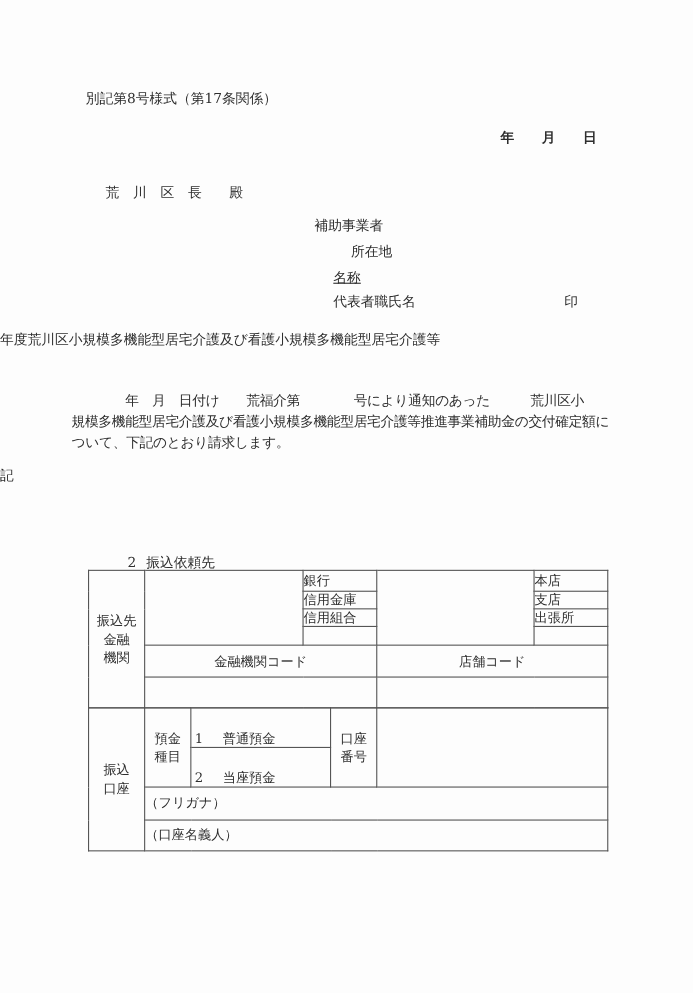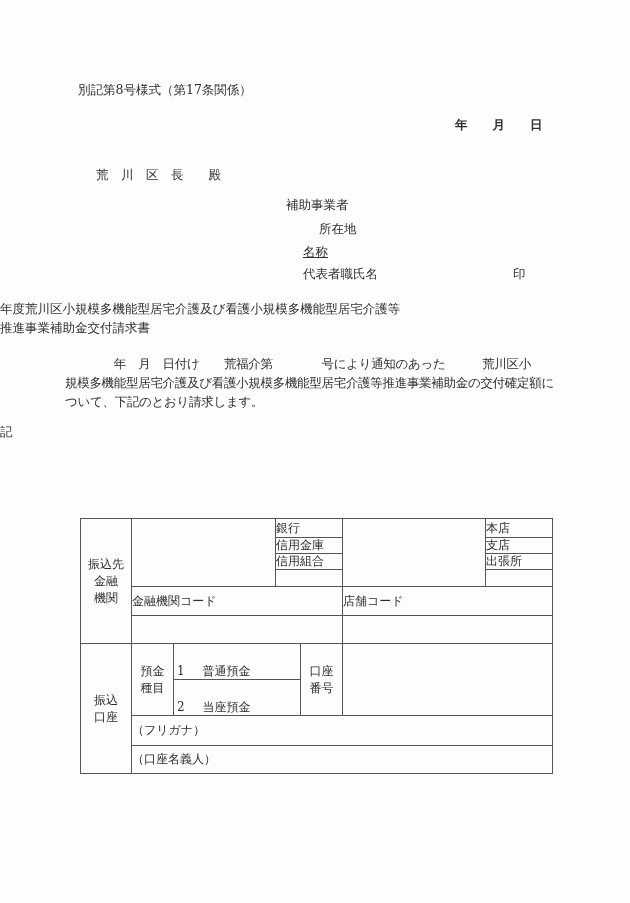--- a/index.html
+++ b/index.html
@@ -19,21 +19,21 @@
     vertical-align:baseline;
   }
   .item-label{margin-left:9px;}
   .form-table{position:absolute;left:80px;top:518px;width:472px;}
   table.tbl{border-collapse:collapse;table-layout:fixed;width:472px;}
   table.tbl.lower{margin-top:-1px;}
   table.tbl td{
     border:1px solid #555;padding:0;font-size:12px;color:#2e2e2e;
     vertical-align:middle;overflow:hidden;
   }
-  td.c{}
+  td.c{text-align:center;}
   td.pl{padding-left:5px;}
   .vlabel div{text-align:center;line-height:17px;}
   .dep-num{display:inline-block;margin-left:3px;}
   .dep-label{display:inline-block;margin-left:14px;margin-top:20px;}
 </style>
 </head>
 <body>
 
 <div class="page">
 
@@ -43,29 +43,31 @@
 
   <div class="abs" style="left:96px;top:167px;">荒　川　区　長　　殿</div>
 
   <div class="abs" style="left:286px;top:197px;">補助事業者</div>
   <div class="abs" style="left:303px;top:221px;margin-left:16px;">所在地</div>
   <div class="abs" style="left:303px;top:244px;text-decoration:underline;">名称</div>
   <div class="abs" style="left:303px;top:266px;">代表者職氏名</div>
   <div class="abs" style="left:513px;top:266px;">印</div>
 
   <div class="center-line" style="top:301px;">年度荒川区小規模多機能型居宅介護及び看護小規模多機能型居宅介護等</div>
-  <div class="center-line" style="top:320px;">推進事業補助金交付請求書</div>
 
   <div class="abs body-line" style="left:65px;top:356px;">　　　　年　月　日付け　　荒福介第　　　　号により通知のあった　　　荒川区小</div>
   <div class="abs body-line" style="left:65px;top:375px;">規模多機能型居宅介護及び看護小規模多機能型居宅介護等推進事業補助金の交付確定額に</div>
   <div class="abs body-line" style="left:65px;top:394px;">ついて、下記のとおり請求します。</div>
 
   <div class="center-line" style="top:424px;">記</div>
 
 
+  <div class="abs" style="left:100px;top:487px;">
+    <span>2</span><span class="item-label">振込依頼先</span>
+  </div>
 
   <div class="form-table">
 
     <table class="tbl">
       <colgroup>
         <col style="width:51px">
           <col style="width:144px">
           <col style="width:67px">
         <col style="width:143px">
           <col style="width:67px">

